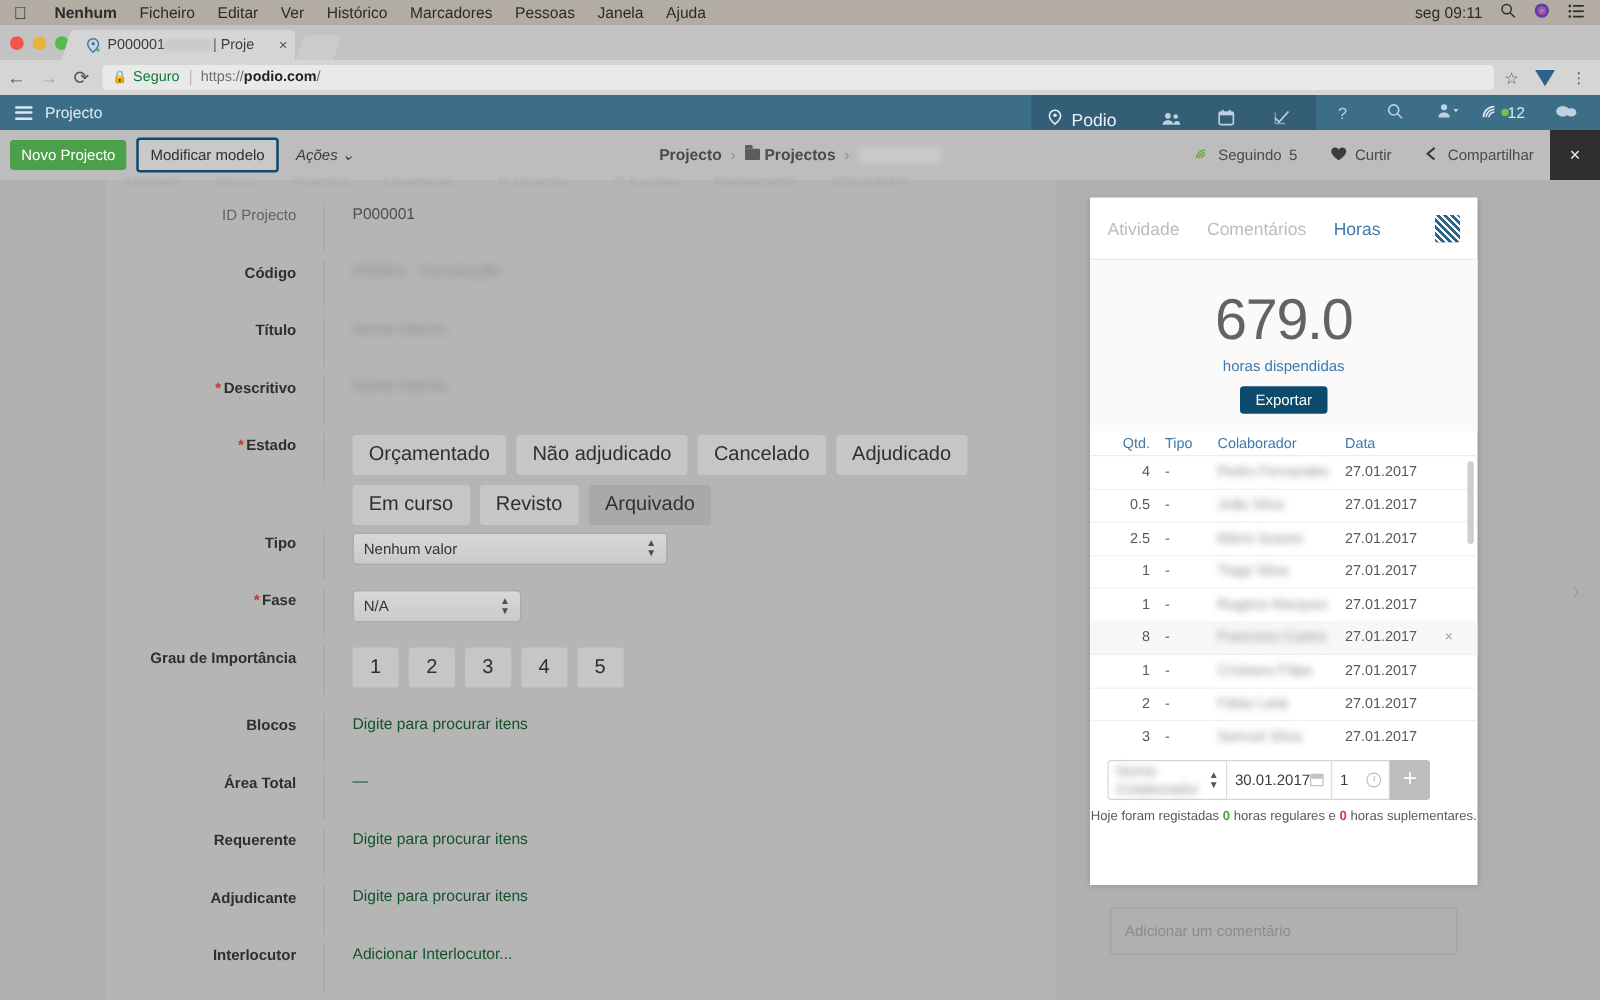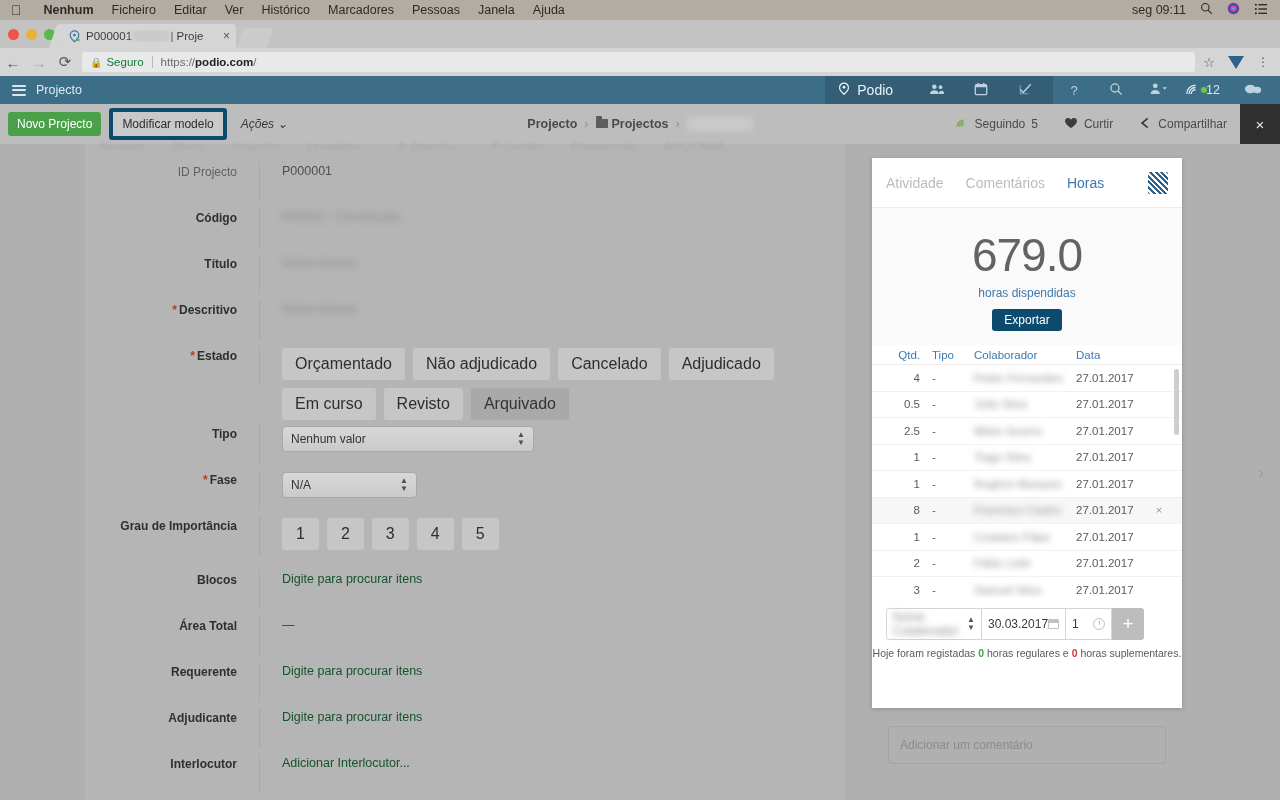--- a/index.html
+++ b/index.html
@@ -89,21 +89,21 @@
   .podionav {
     position: absolute; left:0; top:76px; width:1280px; height:28px;
     background: #3d6e88; display:flex; align-items:center;
     color: #cfe0ea; font-size: 12.5px;
   }
   .hamburger { display:inline-block; width:14px; margin: 0 10px 0 12px; }
   .hamburger i { display:block; height:2px; background:#dbe7ee; margin:2.5px 0; border-radius:1px; }
   .nav-space-name { color:#e2ecf2; font-size:12.5px; }
   .nav-flex { flex:1; }
   .podio-zone {
-    background: #335e75; height: 28px; display:flex; align-items:center;
+    background: #335e75; height: 28px; display:flex; align-items:flex-end;
     padding: 0 6px 0 12px; gap: 0;
   }
   .podio-logo { display:flex; align-items:center; gap:6px; color:#eaf2f7; font-size:14px; padding-right: 22px; }
   .navicon { width: 44px; text-align:center; color:#bcd2df; font-size: 13px; }
   .nav-right { display:flex; align-items:center; gap: 0; padding-right: 6px; }
   .nav-right .navicon { width: 42px; }
   .feedwrap { position: relative; display:flex; align-items:center; gap:5px; padding: 0 12px 0 6px; color:#dbe7ee; font-size:12.5px;}
   .greendot { position:absolute; width:6px; height:6px; background:#72c544; border-radius:50%; top:5px; left:22px;}
 
   
@@ -112,21 +112,21 @@
     background: #bdbdbd;
     display:flex; align-items:center;
   }
   .btn-green {
     background: #4aa14a; color:#fff; font-size:12px;
     padding: 5px 9px; border-radius: 3px; margin-left: 8px;
   }
   .btn-grey {
     background: #c9c9c9; color:#2e2e2e; font-size:12px;
     padding: 5px 9px; border-radius: 3px; margin-left: 8px;
-    border: 4px solid #0c4a6e;
+    border: 2px solid #0c4a6e;
   }
   .btn-plain { color:#3a3a3a; font-size:12px; margin-left: 14px; font-style: italic; }
   .crumbs {
     position:absolute; left:0; top:0; width:1280px; height:40px;
     display:flex; align-items:center; justify-content:center;
     font-size:12.5px; color:#4a4a4a; gap:7px; font-weight:bold;
   }
   .crumbs .chev { color:#8d8d8d; font-weight:normal; }
   .folder-ic { display:inline-block; width:12px; height:9px; background:#5c5c5c; border-radius:1px; position:relative; margin-right:4px;}
   .folder-ic:before { content:""; position:absolute; top:-3px; left:0; width:6px; height:3px; background:#5c5c5c; border-radius:1px 1px 0 0;}
@@ -681,21 +681,21 @@
       </div>
       <div class="scrollbar"></div>
     </div>
 
     <div class="entryrow">
       <div class="ec sel">
         <span class="blurtext">Nome Colaborador</span>
         <span style="font-size:8px;line-height:8px;color:#555">▲<br>▼</span>
       </div>
       <div class="ec date">
-        <span>30.03.2017</span>
+        <span>30.01.2017</span>
         <span class="cal-ic"></span>
       </div>
       <div class="ec qty">
         <span>1</span>
         <span class="clock-ic"></span>
       </div>
       <div class="addbtn">+</div>
     </div>
 
     <div class="hint">

